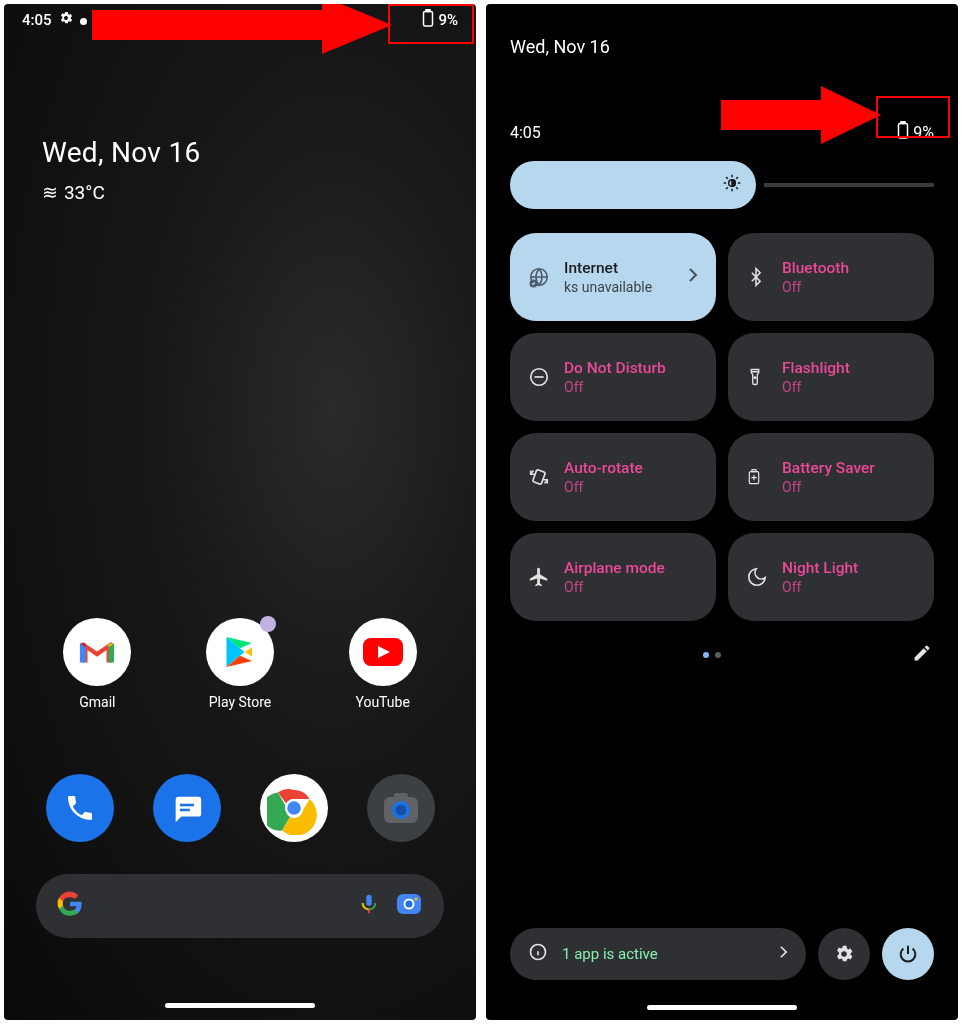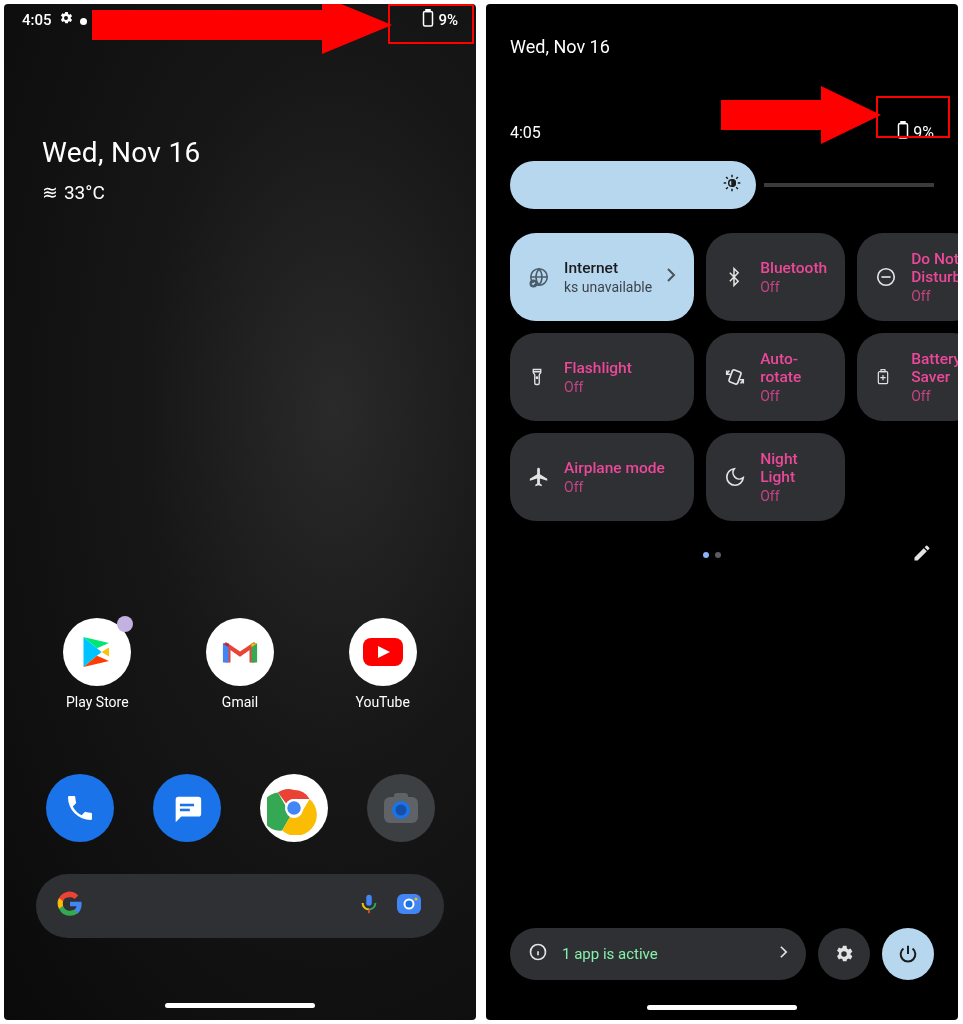--- a/index.html
+++ b/index.html
@@ -162,21 +162,21 @@
     position: absolute;
     left: 60%; right: 0;
     top: 50%;
     height: 4px;
     background: #3a3b3d;
     transform: translateY(-50%);
   }
   .qs-grid {
     padding: 24px 24px 0 24px;
     display: grid;
-    grid-template-columns: 1fr 1fr 1fr;
+    grid-template-columns: 1fr 1fr;
     gap: 12px;
   }
   .qs-tile {
     height: 88px;
     background: #2e3033;
     border-radius: 26px;
     display: flex;
     align-items: center;
     gap: 14px;
     padding: 0 18px;
@@ -281,44 +281,44 @@
 
   <div class="date-widget">
     <div class="date-line">Wed, Nov 16</div>
     <div class="weather-line">
       <span style="letter-spacing:-2px;">≋</span>
       <span>33°C</span>
     </div>
   </div>
 
   <div class="apps-row">
-    <div class="app">
-      <div class="app-icon">
-        <svg width="36" height="36" viewBox="0 0 24 24">
-            <path d="M3 2l12 10L3 22V2z" fill="#00c4ff"></path>
-            <path d="M3 2l9 7.5L20 6 3 2z" fill="#00e676"></path>
-            <path d="M3 22l9-7.5L20 18 3 22z" fill="#ff3d00"></path>
-            <path d="M15 12l5-3v6l-5-3z" fill="#ffc107"></path>
-          </svg>
-        <div class="notif-badge"></div>
-      </div>
-      <div class="app-label">Play Store</div>
-    </div>
     <div class="app">
       <div class="app-icon">
         <svg width="38" height="30" viewBox="0 0 40 30">
             <path d="M4 6v20h6V13l10 7 10-7v13h6V6l-16 11L4 6z" fill="#ea4335"></path>
             <path d="M4 6l16 11L36 6" fill="none" stroke="#ea4335" stroke-width="4"></path>
             <rect x="2" y="6" width="6" height="20" fill="#4285f4"></rect>
             <rect x="32" y="6" width="6" height="20" fill="#34a853"></rect>
             <path d="M2 6l6 4V6H2z" fill="#c5221f"></path>
             <path d="M38 6l-6 4V6h6z" fill="#fbbc04"></path>
           </svg>
       </div>
       <div class="app-label">Gmail</div>
+    </div>
+    <div class="app">
+      <div class="app-icon">
+        <svg width="36" height="36" viewBox="0 0 24 24">
+            <path d="M3 2l12 10L3 22V2z" fill="#00c4ff"></path>
+            <path d="M3 2l9 7.5L20 6 3 2z" fill="#00e676"></path>
+            <path d="M3 22l9-7.5L20 18 3 22z" fill="#ff3d00"></path>
+            <path d="M15 12l5-3v6l-5-3z" fill="#ffc107"></path>
+          </svg>
+        <div class="notif-badge"></div>
+      </div>
+      <div class="app-label">Play Store</div>
     </div>
     <div class="app">
       <div class="app-icon">
         <svg width="44" height="32" viewBox="0 0 44 32">
             <rect x="2" y="2" width="40" height="28" rx="8" fill="#ff0000"></rect>
             <path d="M17 10v12l12-6-12-6z" fill="#fff"></path>
           </svg>
       </div>
       <div class="app-label">YouTube</div>
     </div>

